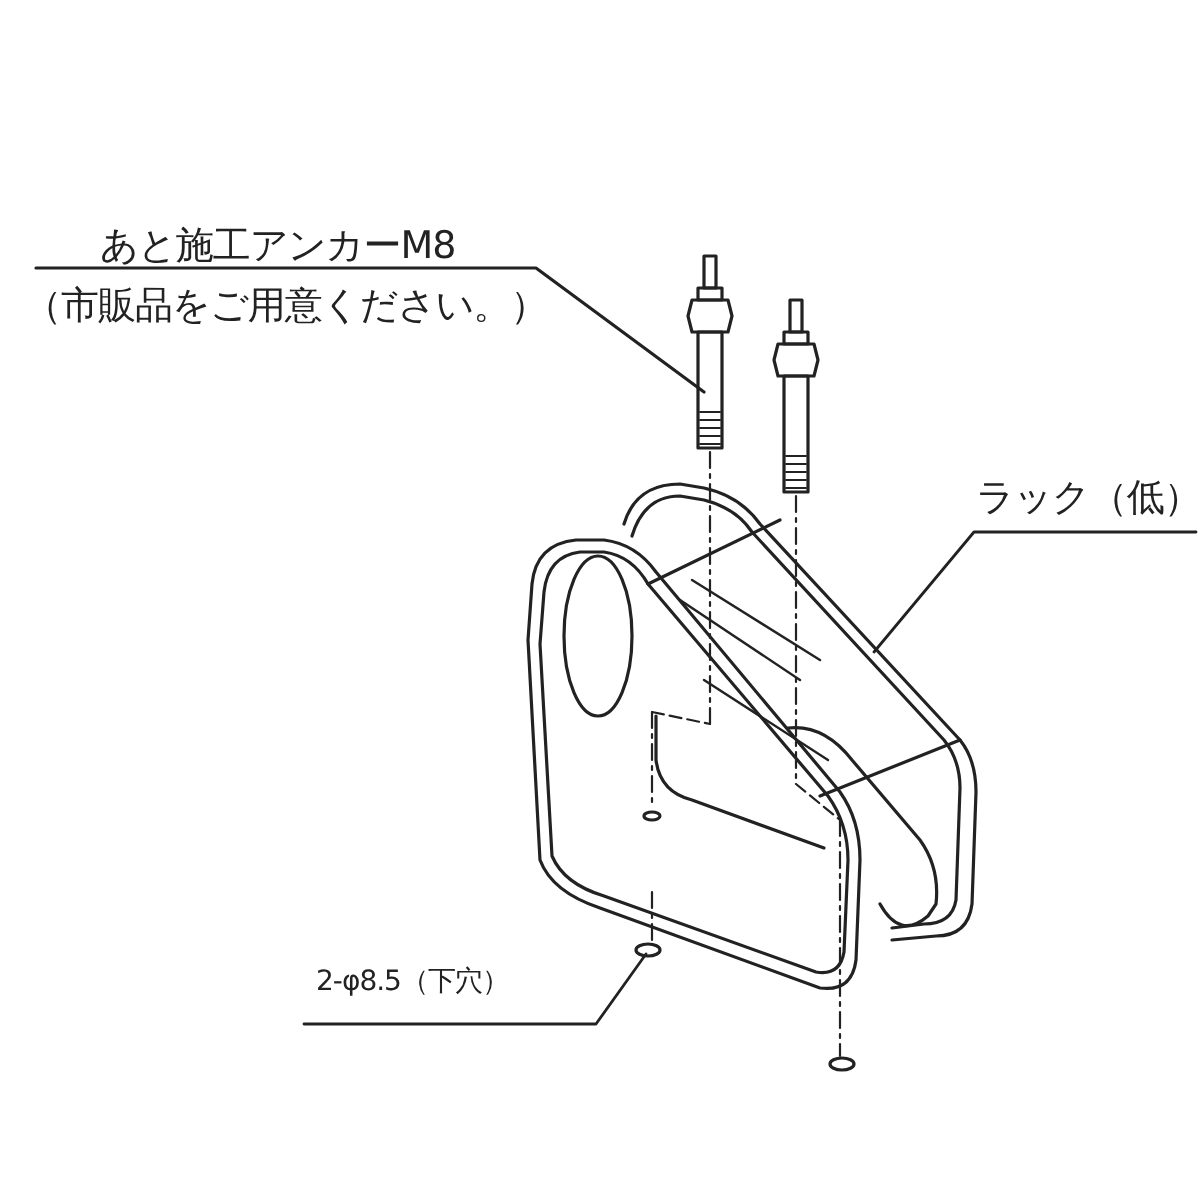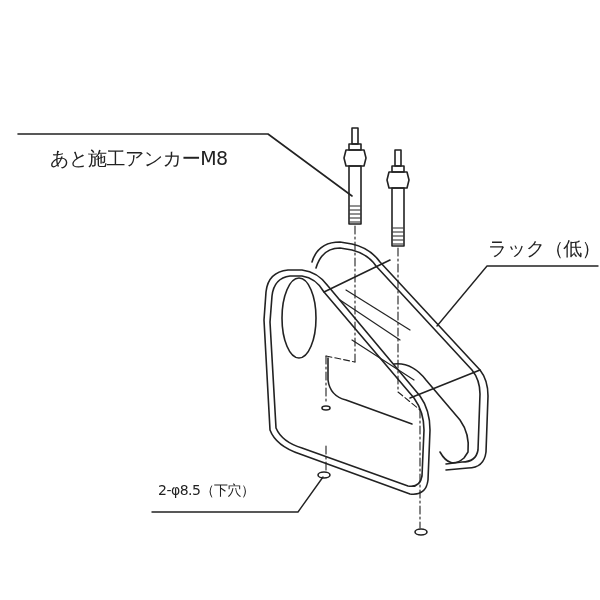--- a/index.html
+++ b/index.html
@@ -1,19 +1,19 @@
 <!DOCTYPE html>
 <html><head>
   <meta charset="utf-8">
   <style>
     html, body { margin: 0; padding: 0; background: #ffffff; }
     .canvas { position: relative; width: 600px; height: 600px; background: #ffffff; overflow: hidden; }
     svg { position: absolute; left: 0; top: 0; }
     .label { position: absolute; font-family: "DejaVu Sans", sans-serif; color: #222; white-space: nowrap; letter-spacing: -0.5px; }
-    .lbl-anchor1 { left: 50px; top: 110px; font-size: 19px; margin-top: 36px; }
+    .lbl-anchor1 { left: 50px; top: 110px; font-size: 19px; }
     .lbl-anchor2 { left: 12px; top: 140px; font-size: 19px; }
     .lbl-rack { left: 488px; top: 236px; font-size: 19px; }
     .lbl-hole { left: 158px; top: 482px; font-size: 14px; }
   </style>
 </head>
 <body>
 
 <div class="canvas">
   <svg width="600" height="600" viewBox="0 0 600 600">
     <g fill="none" stroke="#222" stroke-width="1.6" stroke-linejoin="round" stroke-linecap="round">
@@ -69,15 +69,16 @@
       </g>
       <path d="M326 356 L355 362 M398 392 L420 410" stroke-dasharray="6 3" stroke-width="1.1"></path>
 
       <ellipse cx="326" cy="408" rx="4" ry="2"></ellipse>
       <ellipse cx="324" cy="475" rx="6" ry="3"></ellipse>
       <ellipse cx="421" cy="532" rx="6" ry="3"></ellipse>
     </g>
   </svg>
 
   <div class="label lbl-anchor1">あと施工アンカーM8</div>
+  <div class="label lbl-anchor2">（市販品をご用意ください。）</div>
   <div class="label lbl-rack">ラック（低）</div>
   <div class="label lbl-hole">2-φ8.5（下穴）</div>
 </div>
 
 </body></html>

